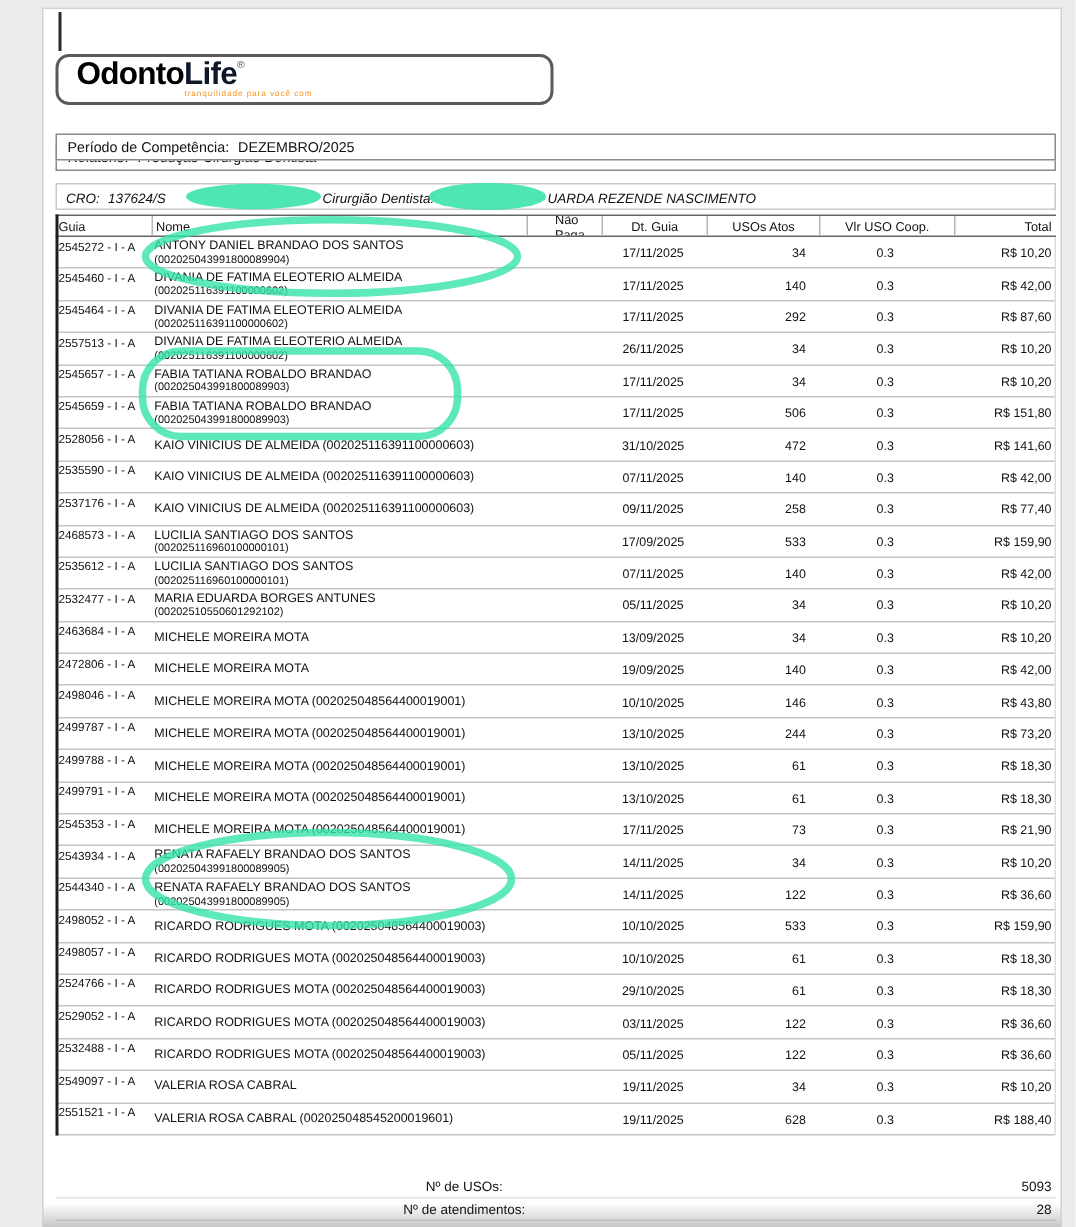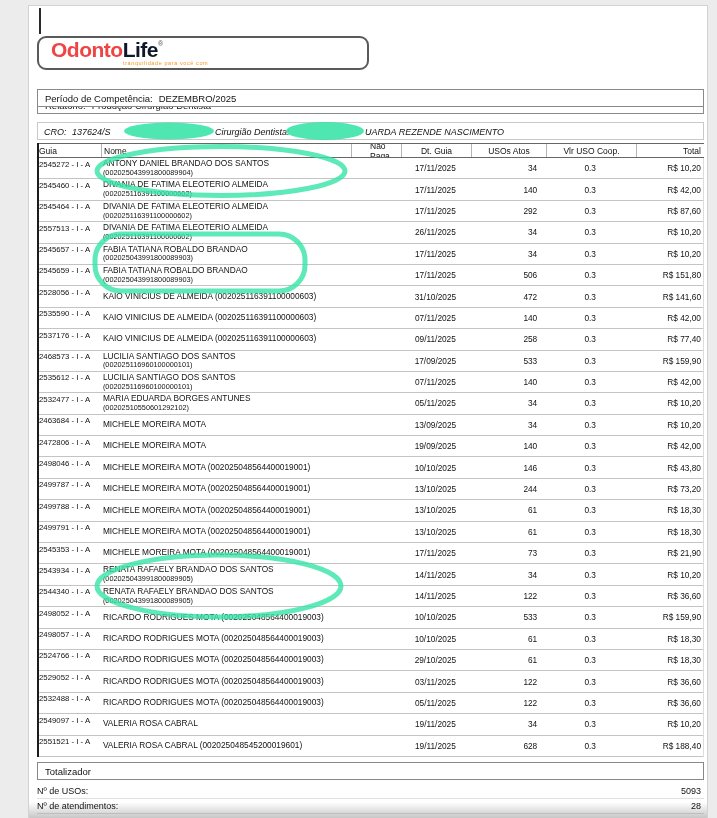--- a/index.html
+++ b/index.html
@@ -21,21 +21,21 @@
   .corner-tick{position:absolute;left:10px;top:2px;width:2px;height:26px;background:#2b2b2b;}
 
   
   .logo-box{
     position:absolute;left:8px;top:30px;width:332px;height:34px;
     border:2px solid #5a5a5a;border-radius:9px;box-sizing:border-box;
     display:flex;align-items:center;padding-left:12px;background:#fff;
   }
   .logo-wrap{display:flex;flex-direction:column;line-height:1;}
   .logo-line{display:flex;align-items:flex-start;}
-  .logo-odonto{font-size:21px;font-weight:bold;color:#ef4444;letter-spacing:-0.5px;}
+  .logo-odonto{font-size:21px;font-weight:bold;color:#000000;letter-spacing:-0.5px;}
   .logo-life{font-size:21px;font-weight:bold;color:#0f172a;letter-spacing:-0.5px;}
   .logo-reg{font-size:7px;color:#4d4d4d;margin-top:1px;}
   .logo-tag{font-size:5.5px;color:#f7941d;letter-spacing:.6px;margin-left:72px;margin-top:1px;}
 
   
   .bar{
     position:absolute;left:8px;width:667px;height:18px;border:1px solid #8a8a8a;
     box-sizing:border-box;display:flex;align-items:center;padding-left:7px;
     font-size:9.5px;background:#fff;
   }
@@ -86,21 +86,21 @@
   
   .totbox{
     position:absolute;left:8px;top:756px;width:667px;height:18px;
     border:1px solid #888;box-sizing:border-box;display:flex;align-items:center;
     padding-left:7px;font-size:9.5px;background:#fff;
   }
   .totrow{
     position:absolute;left:8px;width:667px;height:15px;display:flex;align-items:center;
     border-bottom:1px solid #e0e0e0;font-size:9px;box-sizing:border-box;
   }
-  .totrow .lbl{width:545px;text-align:left;}
+  .totrow .lbl{width:545px;text-align:center;}
   .totrow .tval{flex:1;text-align:right;padding-right:3px;}
   .totrow-1{top:778px;}
   .totrow-2{top:793px;}
   .totrow-3{top:808px;border-bottom:none;}
 
   
   .overlay{position:absolute;left:0;top:0;width:680px;height:813px;pointer-events:none;}
 </style>
 </head>
 <body>
@@ -462,23 +462,20 @@
         </div>
         <div class="td c-np"></div>
         <div class="td c-dt">19/11/2025</div>
         <div class="td c-usos">628</div>
         <div class="td c-vlr">0.3</div>
         <div class="td c-total">R$ 188,40</div>
       </div>
     </div>
   <div class="table-left-edge"></div>
 
-  <div class="totbox">
-    <span>Totalizador</span>
-  </div>
   <div class="totrow totrow-1">
     <span class="lbl">Nº de USOs:</span>
     <span class="tval">5093</span>
   </div>
   <div class="totrow totrow-2">
     <span class="lbl">Nº de atendimentos:</span>
     <span class="tval">28</span>
   </div>
   <div class="totrow totrow-3">
     <span class="lbl">Valor:</span>

